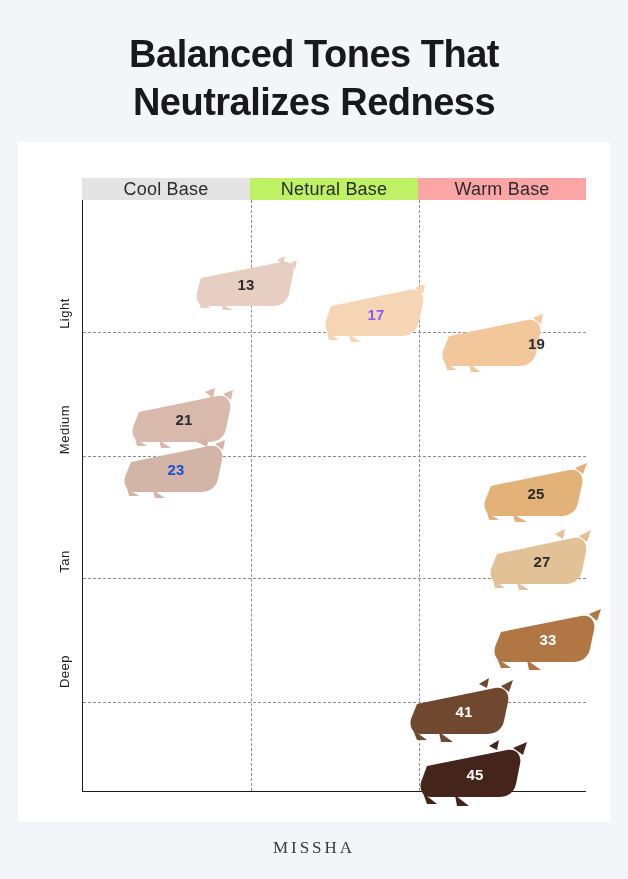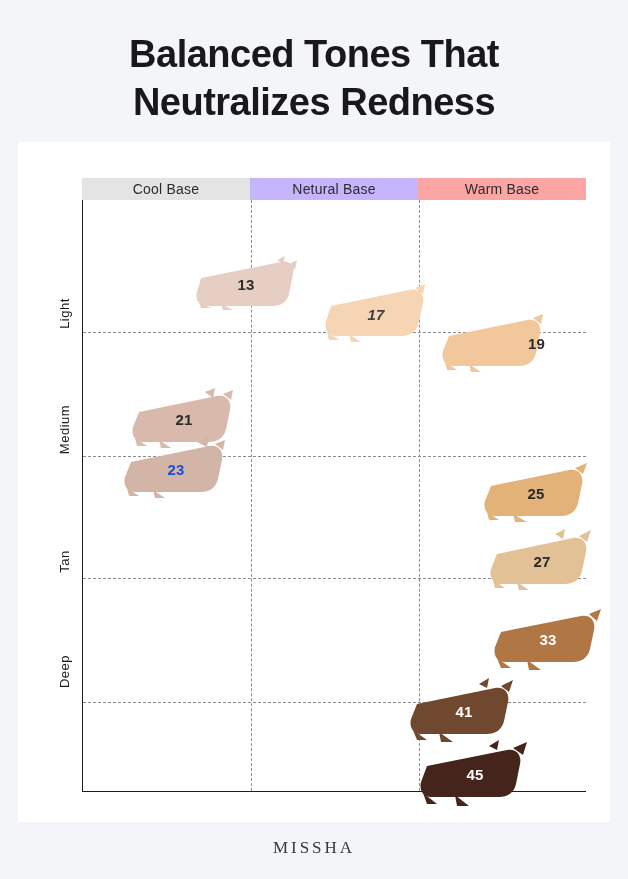--- a/index.html
+++ b/index.html
@@ -63,21 +63,21 @@
     top: 0;
     width: 504px;
     height: 30px;
     display: flex;
   }
   .col-header {
     flex: 1 1 0;
     display: flex;
     align-items: center;
     justify-content: center;
-    font-size: 14px;
+    font-size: 18px;
     color: #2b2b2d;
     letter-spacing: 0.2px;
     margin-top: 8px;
   }
   .plot {
     position: absolute;
     left: 0;
     top: 30px;
     width: 504px;
     height: 592px;
@@ -151,21 +151,21 @@
     <div class="title-line l1">Balanced Tones That</div>
     <div class="title-line l2">Neutralizes Redness</div>
   </div>
 
   <div class="card">
 
     <div class="chart">
 
       <div class="col-headers">
         <div class="col-header" style="background:#e4e4e4;">Cool Base</div>
-        <div class="col-header" style="background:#c4b5fd;">Netural Base</div>
+        <div class="col-header" style="background:#bef264;">Netural Base</div>
         <div class="col-header" style="background:#fca5a5;">Warm Base</div>
       </div>
 
       <div class="plot">
 
         <div class="vline" style="left:168px;"></div>
         <div class="vline" style="left:336px;"></div>
 
         <div class="hline" style="top:132px;"></div>
         <div class="hline" style="top:256px;"></div>
@@ -180,21 +180,21 @@
           </svg>
           <span class="num" style="color:#2b2b2b;">13</span>
         </div>
 
         <div class="swatch" style="left:240px; top:88px; width:106px; height:52px;">
           <svg width="106" height="52" viewBox="0 0 106 52" aria-hidden="true">
             <path d="M8,18 L86,2 C95,0 102,6 100,15 L96,34 C94,43 87,48 79,48 L13,48 C5,48 1,41 3,33 Z
                      M92,0 L102,-4 L100,6 Z" fill="#f5d5b3"></path>
             <path d="M4,44 L16,52 L6,52 Z M26,46 L38,54 L28,54 Z" fill="#f5d5b3"></path>
           </svg>
-          <span class="num" style="color:#404040;font-style:italic;">17</span>
+          <span class="num" style="color:#8b5cf6;">17</span>
         </div>
 
         <div class="swatch" style="left:356px; top:116px; width:106px; height:54px;justify-content:flex-end;">
           <svg width="106" height="54" viewBox="0 0 106 54" aria-hidden="true">
             <path d="M10,20 L88,4 C97,2 103,9 101,18 L97,37 C95,46 88,50 80,50 L14,50 C6,50 2,43 4,35 Z
                      M94,2 L104,-2 L102,8 Z" fill="#f2c79b"></path>
             <path d="M6,46 L18,54 L8,54 Z M30,48 L42,56 L32,56 Z" fill="#f2c79b"></path>
           </svg>
           <span class="num" style="color:#2b2b2b;">19</span>
         </div>

